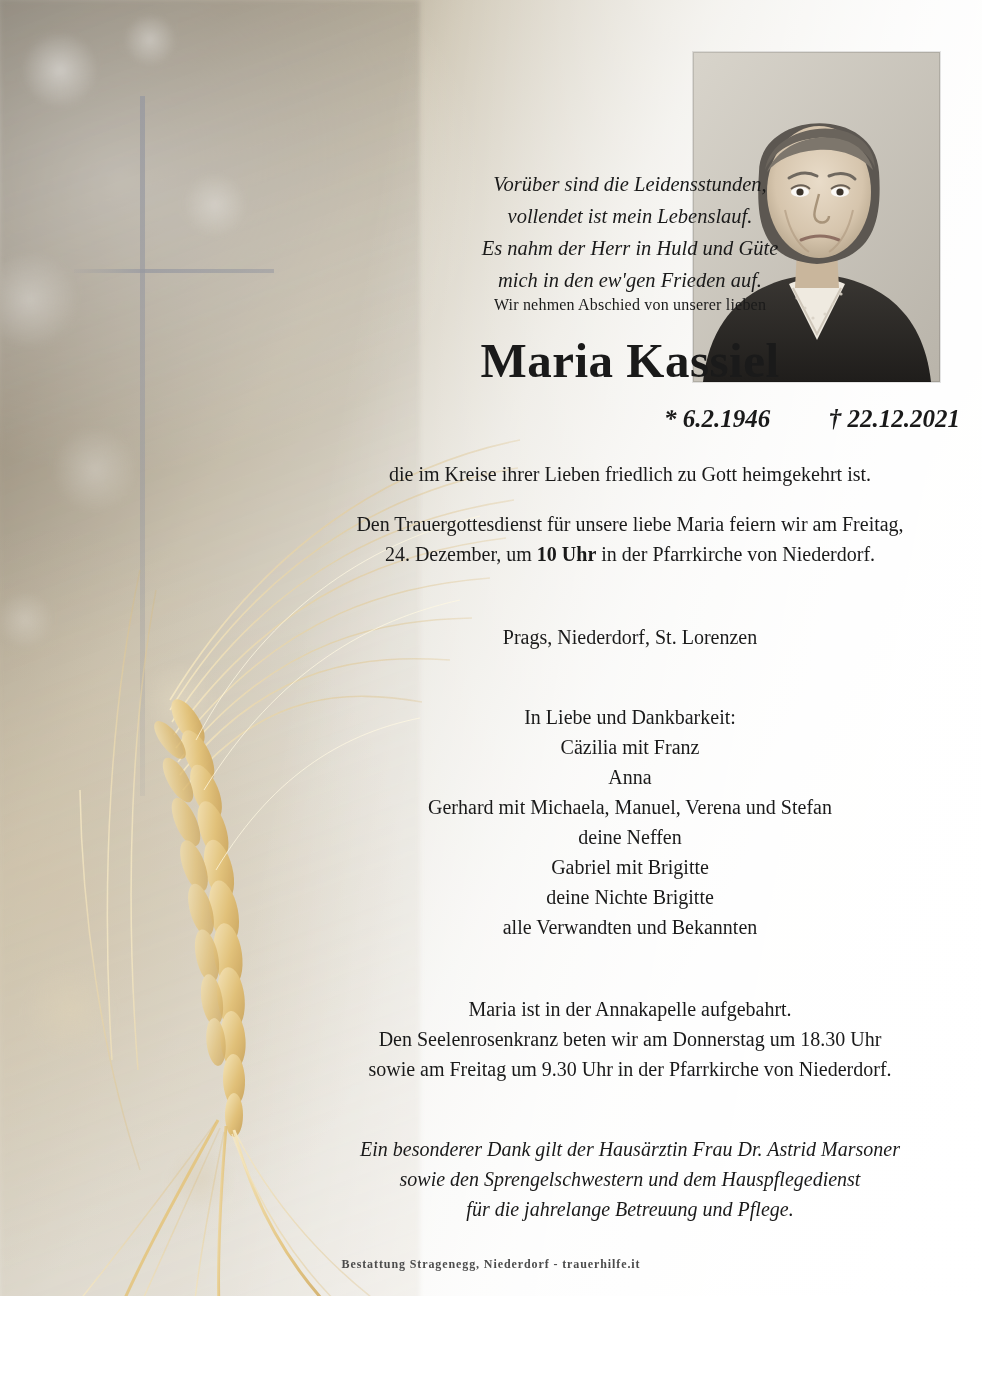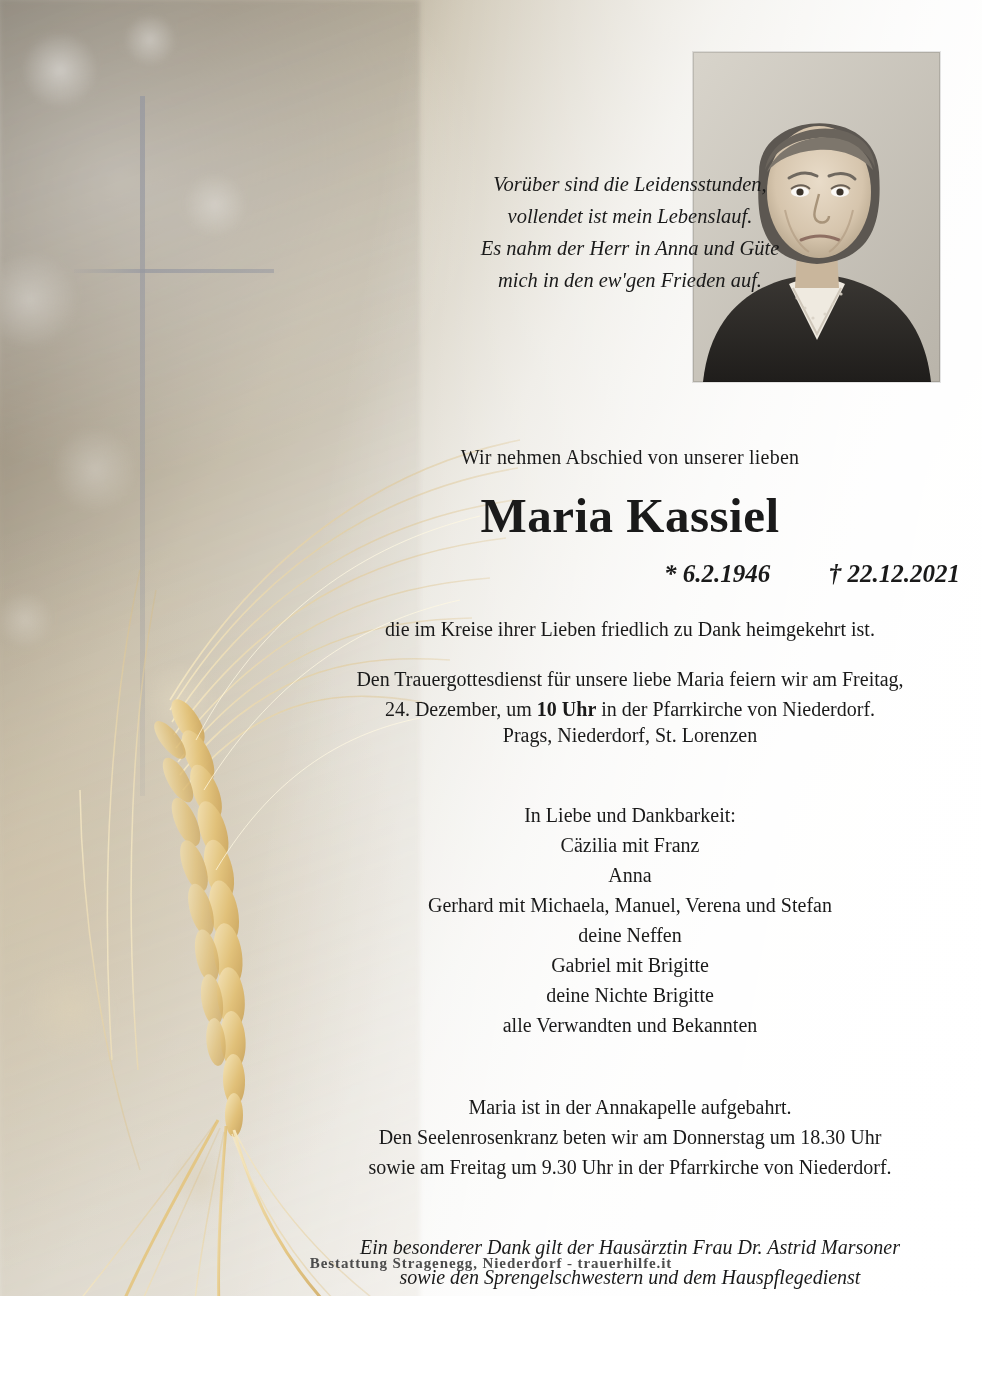--- a/index.html
+++ b/index.html
@@ -99,22 +99,21 @@
   .poem {
     margin-top: 168px;
     font-style: italic;
     font-size: 20.5px;
     line-height: 32px;
     text-align: center;
   }
   .poem .ln { display: block; white-space: nowrap; }
 
   .lead {
-    margin-top: 150px;
-    font-size: 20px;
+    font-size: 16px;
     letter-spacing: 0.2px;
   }
   .name {
     margin-top: 18px;
     font-size: 49px;
     font-weight: 700;
     letter-spacing: 0.5px;
   }
   .dates {
     margin-top: 16px;
@@ -126,42 +125,42 @@
   .dates .gap { display: inline-block; width: 46px; }
 
   .para {
     font-size: 20px;
     line-height: 30px;
   }
   .p1 { margin-top: 26px; }
   .p2 { margin-top: 20px; }
   .p2 b { font-weight: 700; }
 
-  .places { font-size: 20px; }
+  .places { margin-top: 57px; font-size: 20px; }
 
   .thanks-block { margin-top: 53px; font-size: 20px; line-height: 30px; }
   .thanks-block .ln { display: block; }
 
   .chapel { margin-top: 52px; font-size: 20px; line-height: 30px; }
   .chapel .ln { display: block; }
 
   .italic-block {
     margin-top: 50px;
     font-style: italic;
     font-size: 20px;
     line-height: 30px;
   }
   .italic-block .ln { display: block; }
 
   .footer {
     position: absolute;
     left: 0; right: 0;
     bottom: 24px;
     text-align: center;
-    font-size: 15px;
+    font-size: 12px;
     letter-spacing: 0.9px;
     font-weight: 700;
     color: #4c4c4c;
   }
 </style>
 </head>
 <body>
 
 <div id="card">
 
@@ -308,37 +307,37 @@
       </g>
       <rect x="0" y="0" width="247" height="330" fill="none" stroke="rgba(0,0,0,0.12)" stroke-width="2"></rect>
     </svg>
   </div>
 
   <div class="content">
 
     <div class="poem">
       <span class="ln">Vorüber sind die Leidensstunden,</span>
       <span class="ln">vollendet ist mein Lebenslauf.</span>
-      <span class="ln">Es nahm der Herr in Anna und Güte</span>
+      <span class="ln">Es nahm der Herr in Huld und Güte</span>
       <span class="ln">mich in den ew'gen Frieden auf.</span>
     </div>
 
     <div class="lead">Wir nehmen Abschied von unserer lieben</div>
 
     <div class="name">Maria Kassiel</div>
 
     <div class="dates">
       <span>*</span>
       <span>6.2.1946</span>
       <span class="gap"></span>
       <span>†</span>
       <span>22.12.2021</span>
     </div>
 
-    <div class="para p1">die im Kreise ihrer Lieben friedlich zu Dank heimgekehrt ist.</div>
+    <div class="para p1">die im Kreise ihrer Lieben friedlich zu Gott heimgekehrt ist.</div>
 
     <div class="para p2">
       <span>Den Trauergottesdienst für unsere liebe Maria feiern wir am Freitag,</span><br>
       <span>24. Dezember, um </span><b>10 Uhr</b><span> in der Pfarrkirche von Niederdorf.</span>
     </div>
 
     <div class="places">Prags, Niederdorf, St. Lorenzen</div>
 
     <div class="thanks-block">
       <span class="ln">In Liebe und Dankbarkeit:</span>

